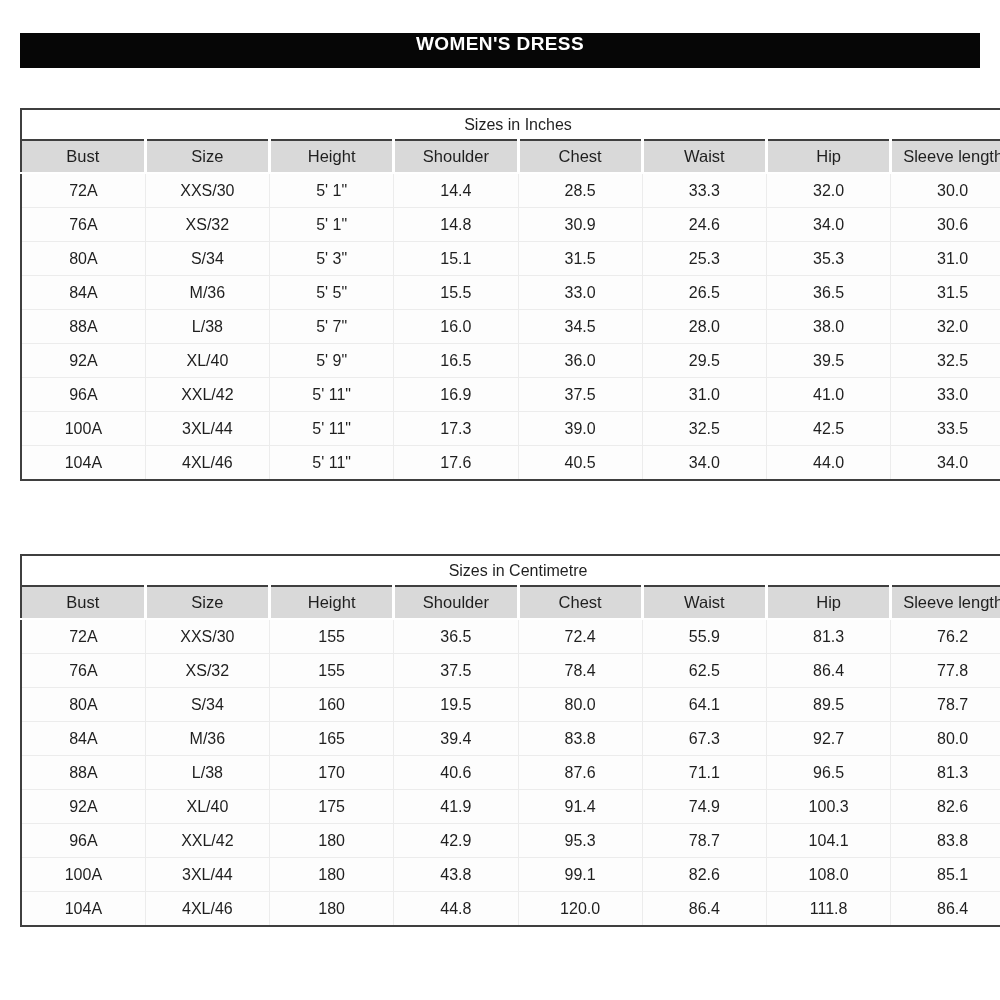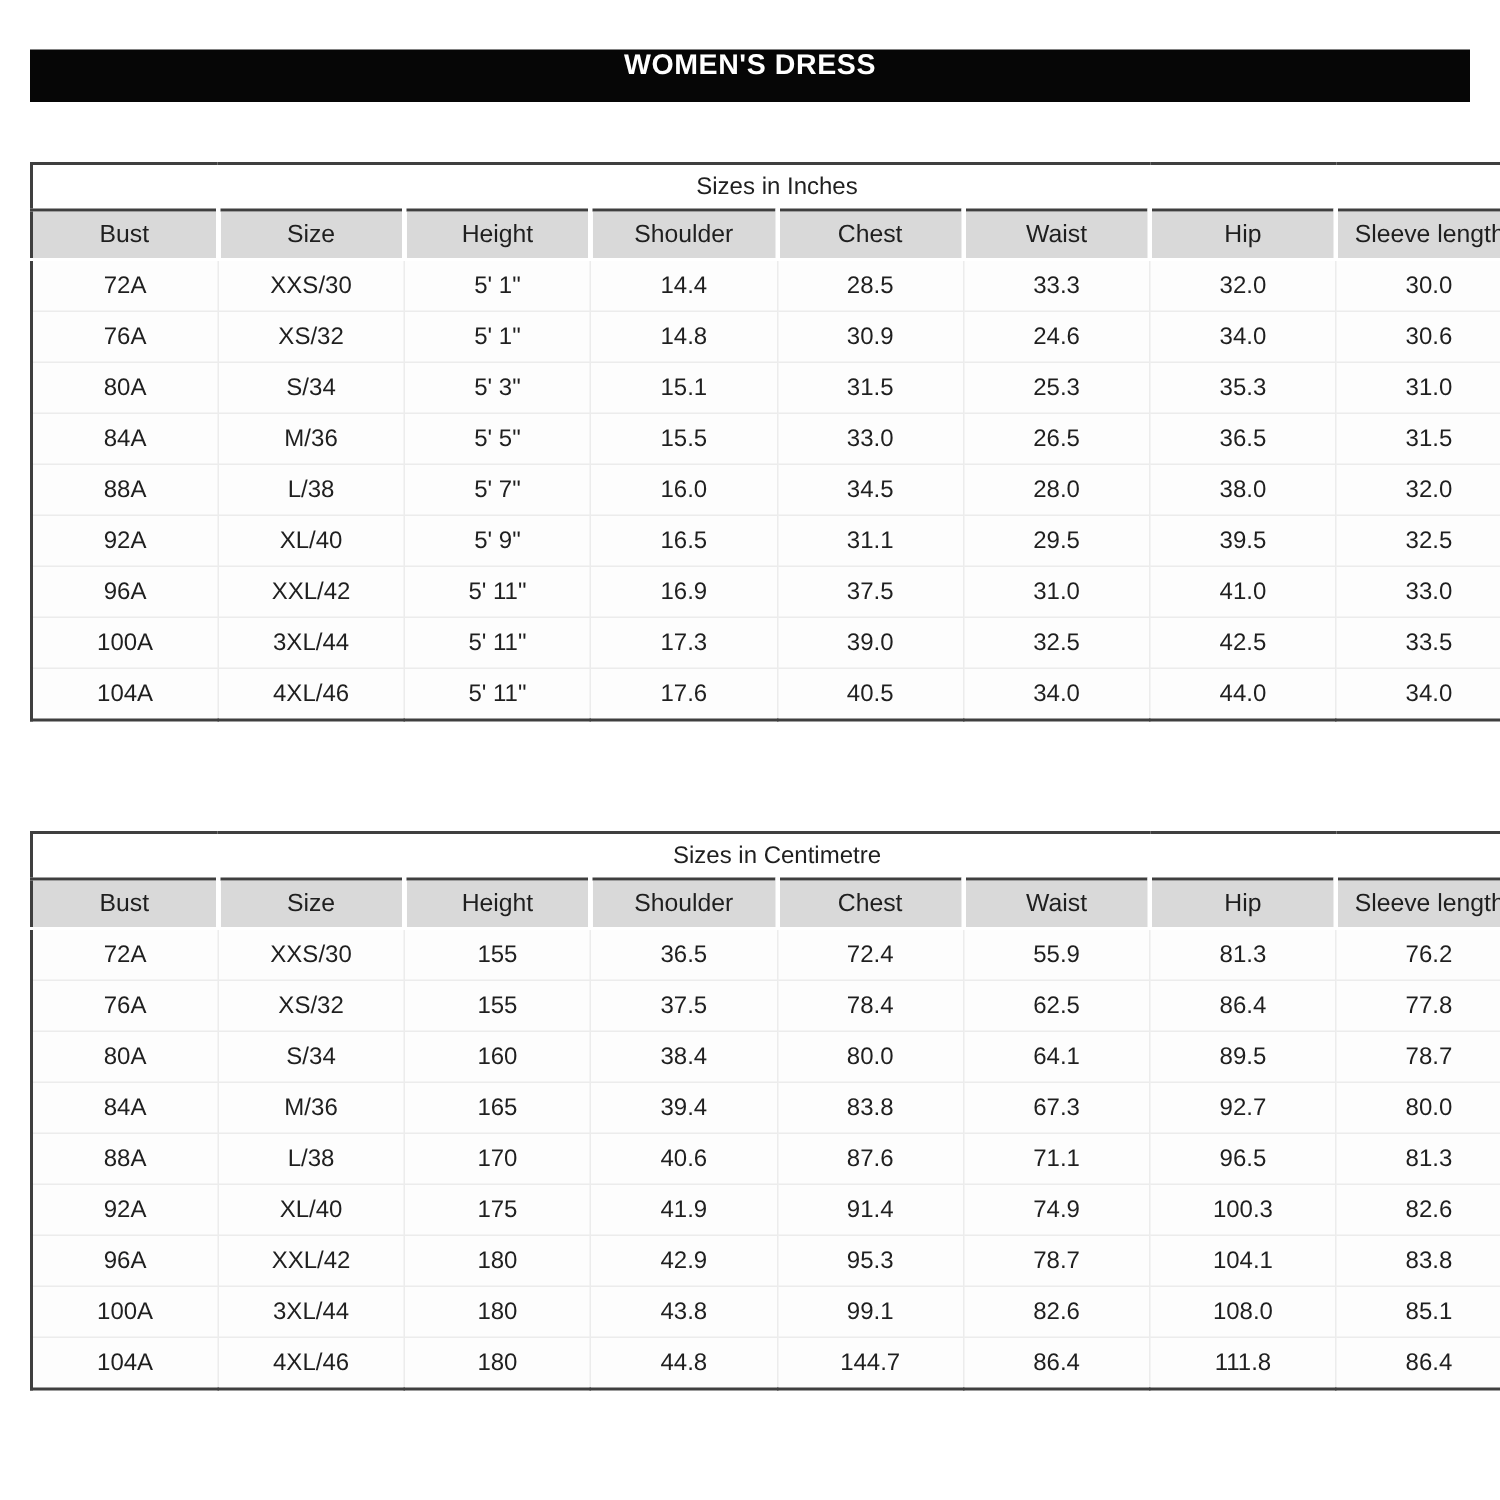--- a/index.html
+++ b/index.html
@@ -158,21 +158,21 @@
             <td class="data-cell">34.5</td>
             <td class="data-cell">28.0</td>
             <td class="data-cell">38.0</td>
             <td class="data-cell">32.0</td>
           </tr>
           <tr>
             <td class="data-cell">92A</td>
             <td class="data-cell">XL/40</td>
             <td class="data-cell">5' 9"</td>
             <td class="data-cell">16.5</td>
-            <td class="data-cell">31.1</td>
+            <td class="data-cell">36.0</td>
             <td class="data-cell">29.5</td>
             <td class="data-cell">39.5</td>
             <td class="data-cell">32.5</td>
           </tr>
           <tr>
             <td class="data-cell">96A</td>
             <td class="data-cell">XXL/42</td>
             <td class="data-cell">5' 11"</td>
             <td class="data-cell">16.9</td>
             <td class="data-cell">37.5</td>
@@ -239,21 +239,21 @@
             <td class="data-cell">37.5</td>
             <td class="data-cell">78.4</td>
             <td class="data-cell">62.5</td>
             <td class="data-cell">86.4</td>
             <td class="data-cell">77.8</td>
           </tr>
           <tr>
             <td class="data-cell">80A</td>
             <td class="data-cell">S/34</td>
             <td class="data-cell">160</td>
-            <td class="data-cell">38.4</td>
+            <td class="data-cell">19.5</td>
             <td class="data-cell">80.0</td>
             <td class="data-cell">64.1</td>
             <td class="data-cell">89.5</td>
             <td class="data-cell">78.7</td>
           </tr>
           <tr>
             <td class="data-cell">84A</td>
             <td class="data-cell">M/36</td>
             <td class="data-cell">165</td>
             <td class="data-cell">39.4</td>
@@ -300,21 +300,21 @@
             <td class="data-cell">99.1</td>
             <td class="data-cell">82.6</td>
             <td class="data-cell">108.0</td>
             <td class="data-cell">85.1</td>
           </tr>
           <tr>
             <td class="data-cell">104A</td>
             <td class="data-cell">4XL/46</td>
             <td class="data-cell">180</td>
             <td class="data-cell">44.8</td>
-            <td class="data-cell">144.7</td>
+            <td class="data-cell">120.0</td>
             <td class="data-cell">86.4</td>
             <td class="data-cell">111.8</td>
             <td class="data-cell">86.4</td>
           </tr>
         </tbody>
     </table>
   </div>
 
 </div>
 

